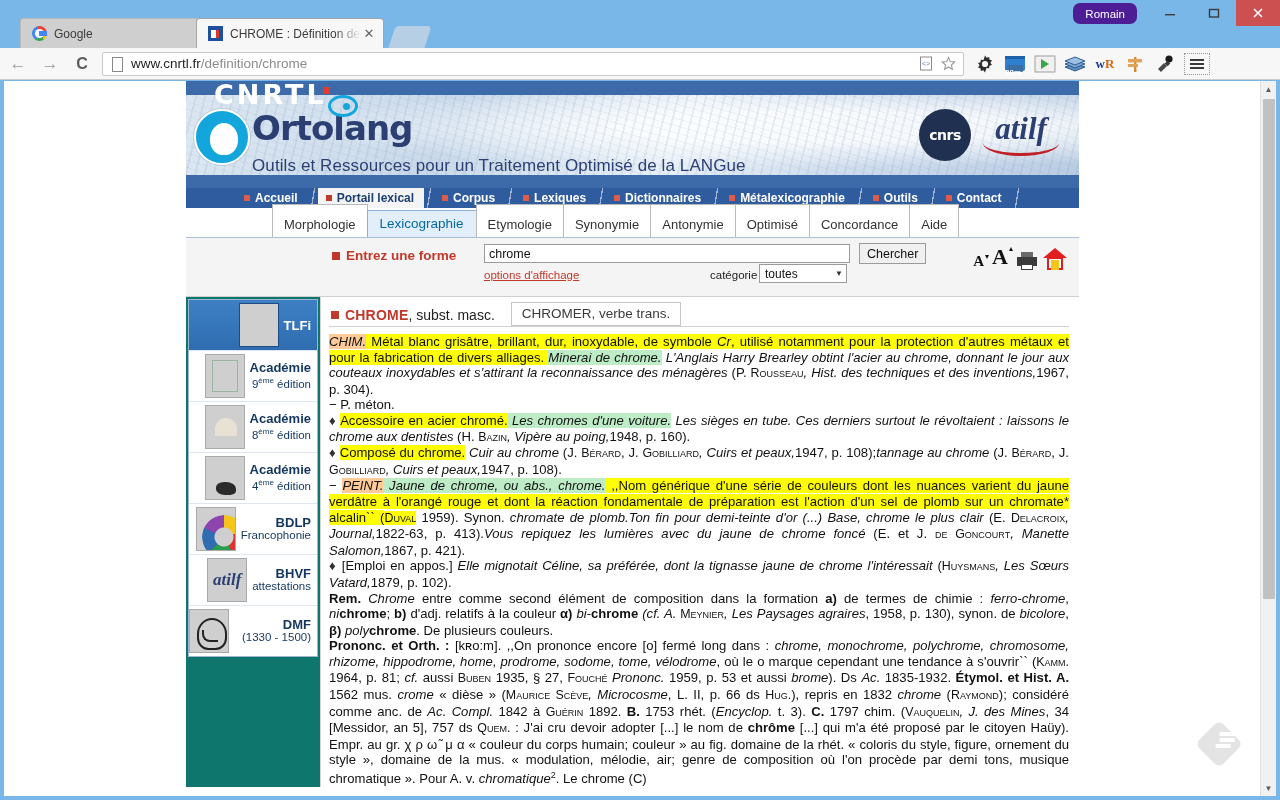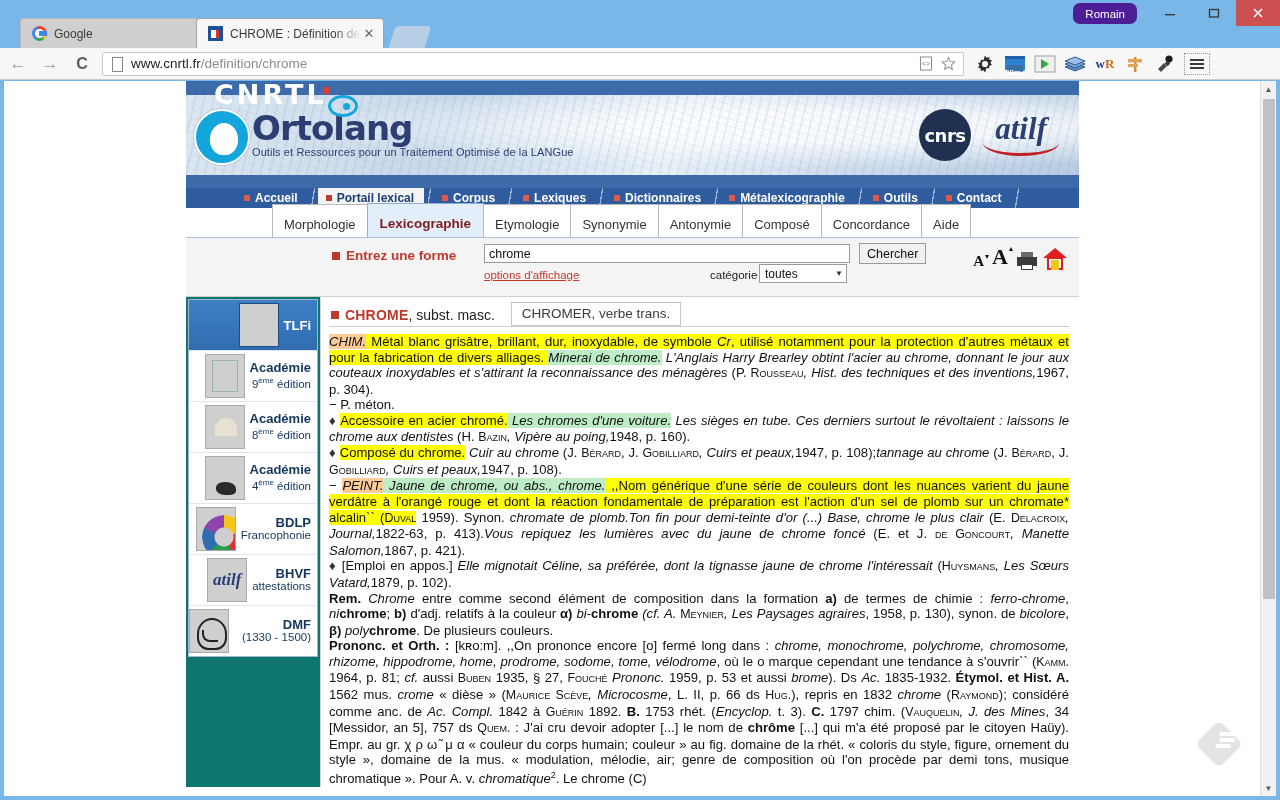--- a/index.html
+++ b/index.html
@@ -203,35 +203,35 @@
     border: 5px solid rgba(255,255,255,.0);
   }
   #ortolang {
     position: absolute; left: 66px; top: 30px;
   }
   #ortolang .word {
     font-size: 34px; color: #2b3f73; font-weight: bold; letter-spacing: -1px;
     font-family: "DejaVu Sans", sans-serif; line-height: 34px;
   }
   #ortolang .tagline {
-    font-size: 11px; color: #2b3f73; margin-top: 1px; letter-spacing: .1px;
+    font-size: 17px; color: #2b3f73; margin-top: 11px; letter-spacing: .1px;
   }
   #ortolang .bubble {
     position:absolute; left:76px; top:-16px; width:30px; height:22px;
     border:3px solid #12a6dd; border-radius:50%;
   }
   #ortolang .bubble::after{
     content:""; position:absolute; left:12px; top:5px; width:7px;height:7px;
     border-radius:50%; background:#12a6dd;
   }
   #cnrs {
     position: absolute; right: 108px; top: 28px; width: 52px; height: 52px;
     border-radius: 50%; background: #1f3050; color: #fff;
     display:flex; align-items:center; justify-content:center;
-    font-size: 18px; font-weight: bold; letter-spacing: -.5px;
+    font-size: 14px; font-weight: bold; letter-spacing: -.5px;
     font-family: "DejaVu Sans", sans-serif;
   }
   #atilf {
     position: absolute; right: 14px; top: 32px; width: 88px; text-align:center;
   }
   #atilf .t {
     font-family:"Liberation Serif", serif; font-style: italic; font-weight: bold;
     font-size: 31px; color:#2b3f73; line-height: 32px;
   }
   #atilf .swoosh {
@@ -265,22 +265,22 @@
     position: relative; width: 893px; height: 30px;
     background: #ffffff; border-bottom: 1px solid #a9c0d8;
     display: flex; align-items: flex-end; padding-left: 86px;
   }
   #subtabs .stab {
     font-size: 13px; color: #333; padding: 12px 11px 5px 11px;
     border: 1px solid #b9b9b9; border-bottom: none; background: #fff;
     margin-right: -1px; line-height: 15px;
   }
   #subtabs .stab.active {
-    background: #e3eefb; color: #7f1d1d; font-weight: bold; border-color:#8fb0d2;
-    padding: 12px 12px 6px 12px; font-size: 13.5px;
+    background: #e3eefb; color: #0369a1; font-weight: normal; border-color:#8fb0d2;
+    padding: 5px 12px 6px 12px; font-size: 13.5px;
   }
 
   
   #searchzone {
     position: relative; width: 893px; height: 59px; background: #f4f4f4;
     border-bottom: 1px solid #cfcfcf;
   }
   #entrez {
     position: absolute; left: 146px; top: 10px;
     font-size: 13.5px; font-weight: bold; color: #c0392b;
@@ -607,21 +607,21 @@
           </div>
         <div class="sep"></div>
       </div>
 
       <div id="subtabs">
         <div class="stab">Morphologie</div>
         <div class="stab active">Lexicographie</div>
         <div class="stab">Etymologie</div>
         <div class="stab">Synonymie</div>
         <div class="stab">Antonymie</div>
-        <div class="stab">Composé</div>
+        <div class="stab">Optimisé</div>
         <div class="stab">Concordance</div>
         <div class="stab">Aide</div>
       </div>
 
       <div id="searchzone">
         <div id="entrez">
             <span class="sq"></span>
             <span>Entrez une forme</span>
           </div>
         <input id="searchinput" type="text" value="chrome" style="">

